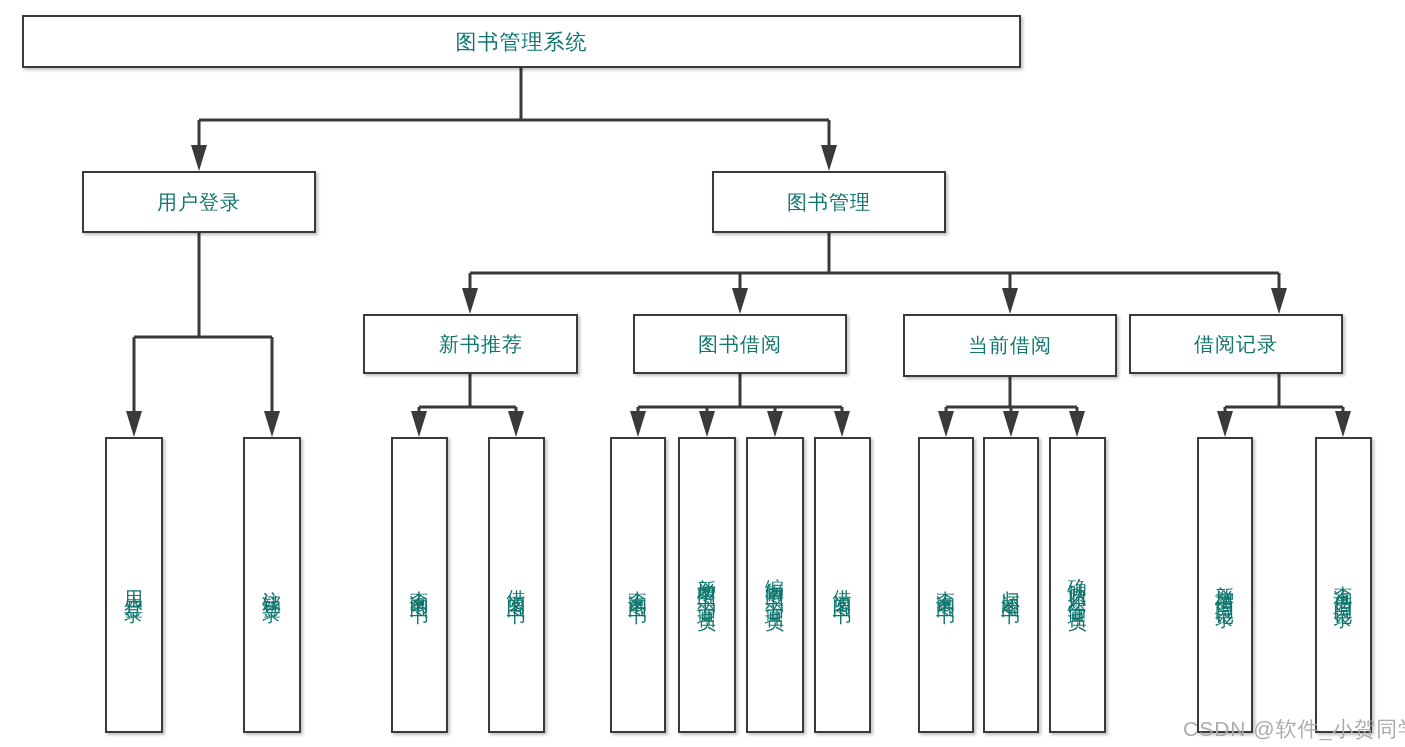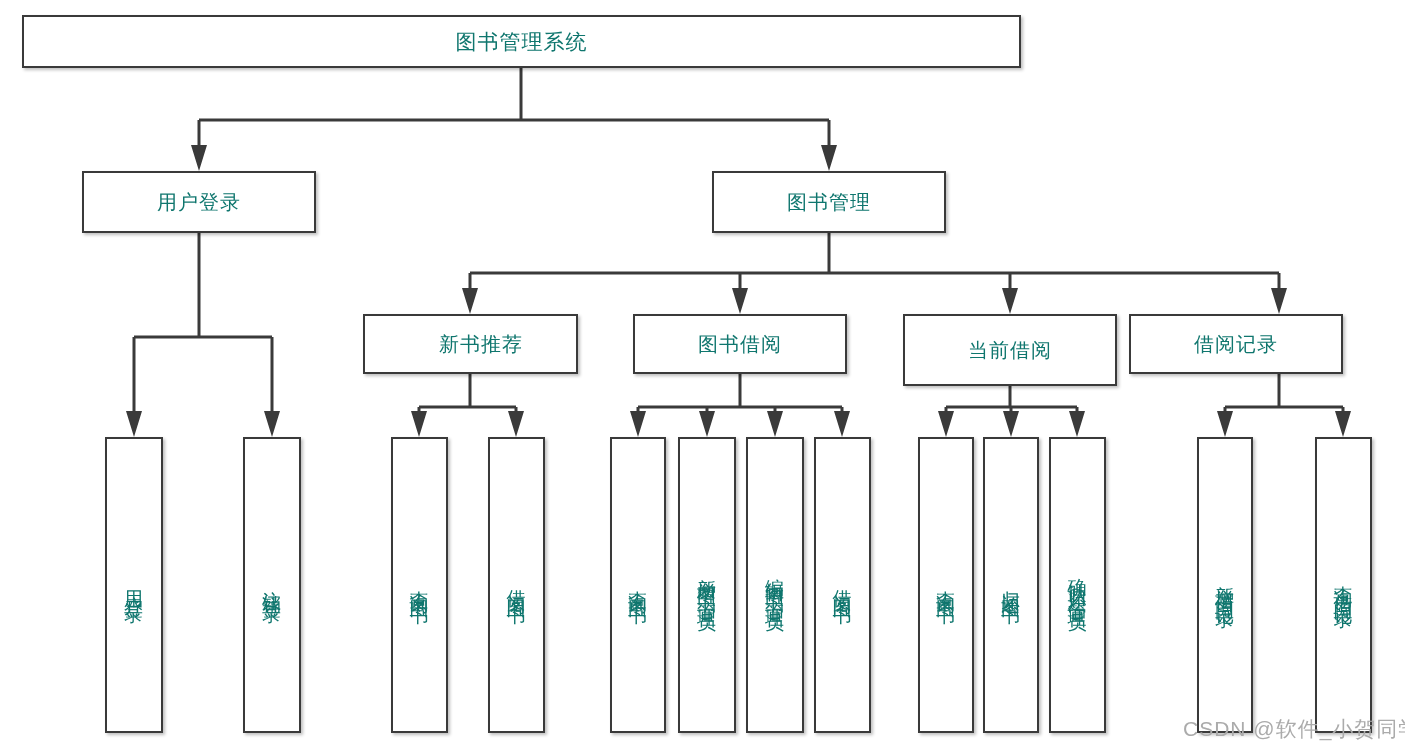--- a/index.html
+++ b/index.html
@@ -90,21 +90,21 @@
   <div class="box" style="left:712px; top:171px; width:234px; height:62px;">
     <span class="lbl">图书管理</span>
   </div>
 
   <div class="box" style="left:363px; top:314px; width:215px; height:60px;padding-left:21px;">
     <span class="lbl">新书推荐</span>
   </div>
   <div class="box" style="left:633px; top:314px; width:214px; height:60px;">
     <span class="lbl">图书借阅</span>
   </div>
-  <div class="box" style="left:903px; top:314px; width:214px; height:72px;">
+  <div class="box" style="left:903px; top:314px; width:214px; height:63px;">
     <span class="lbl">当前借阅</span>
   </div>
   <div class="box" style="left:1129px; top:314px; width:214px; height:60px;">
     <span class="lbl">借阅记录</span>
   </div>
 
   <div class="box leaf" style="left:105px; top:437px; width:58px; height:296px;">
     <span class="vtext">用户登录</span>
   </div>
   <div class="box leaf" style="left:243px; top:437px; width:58px; height:296px;">

